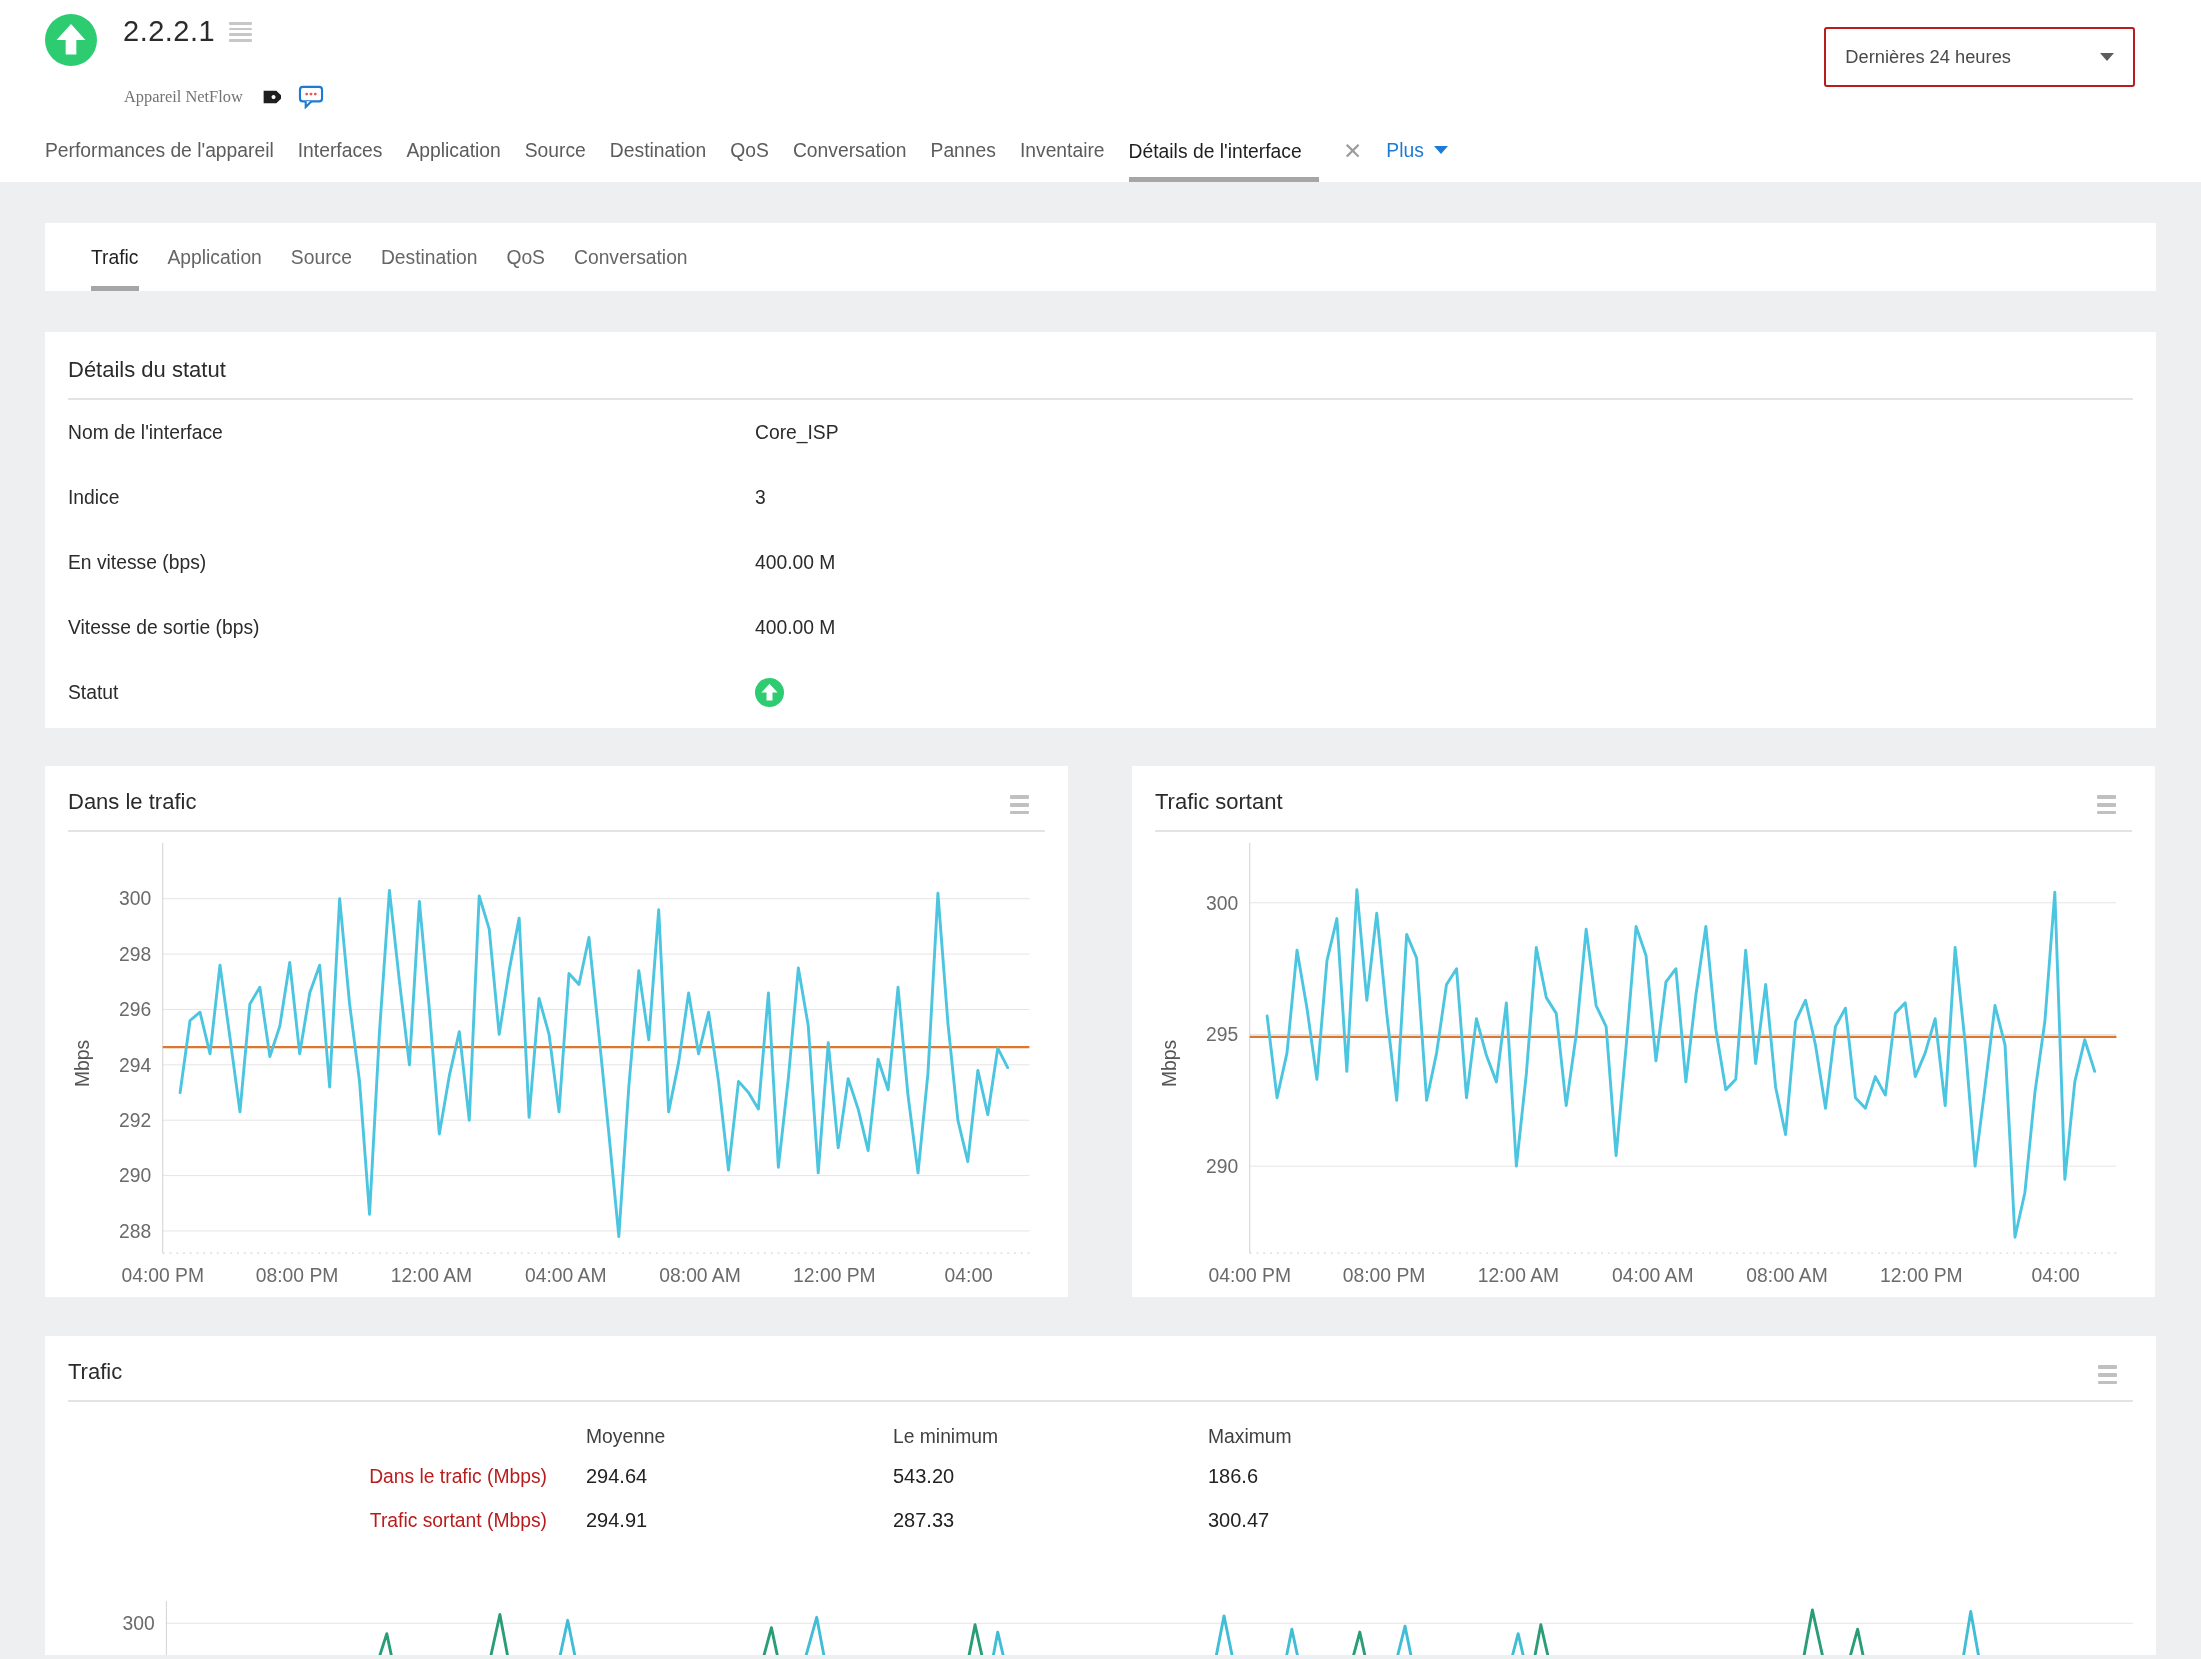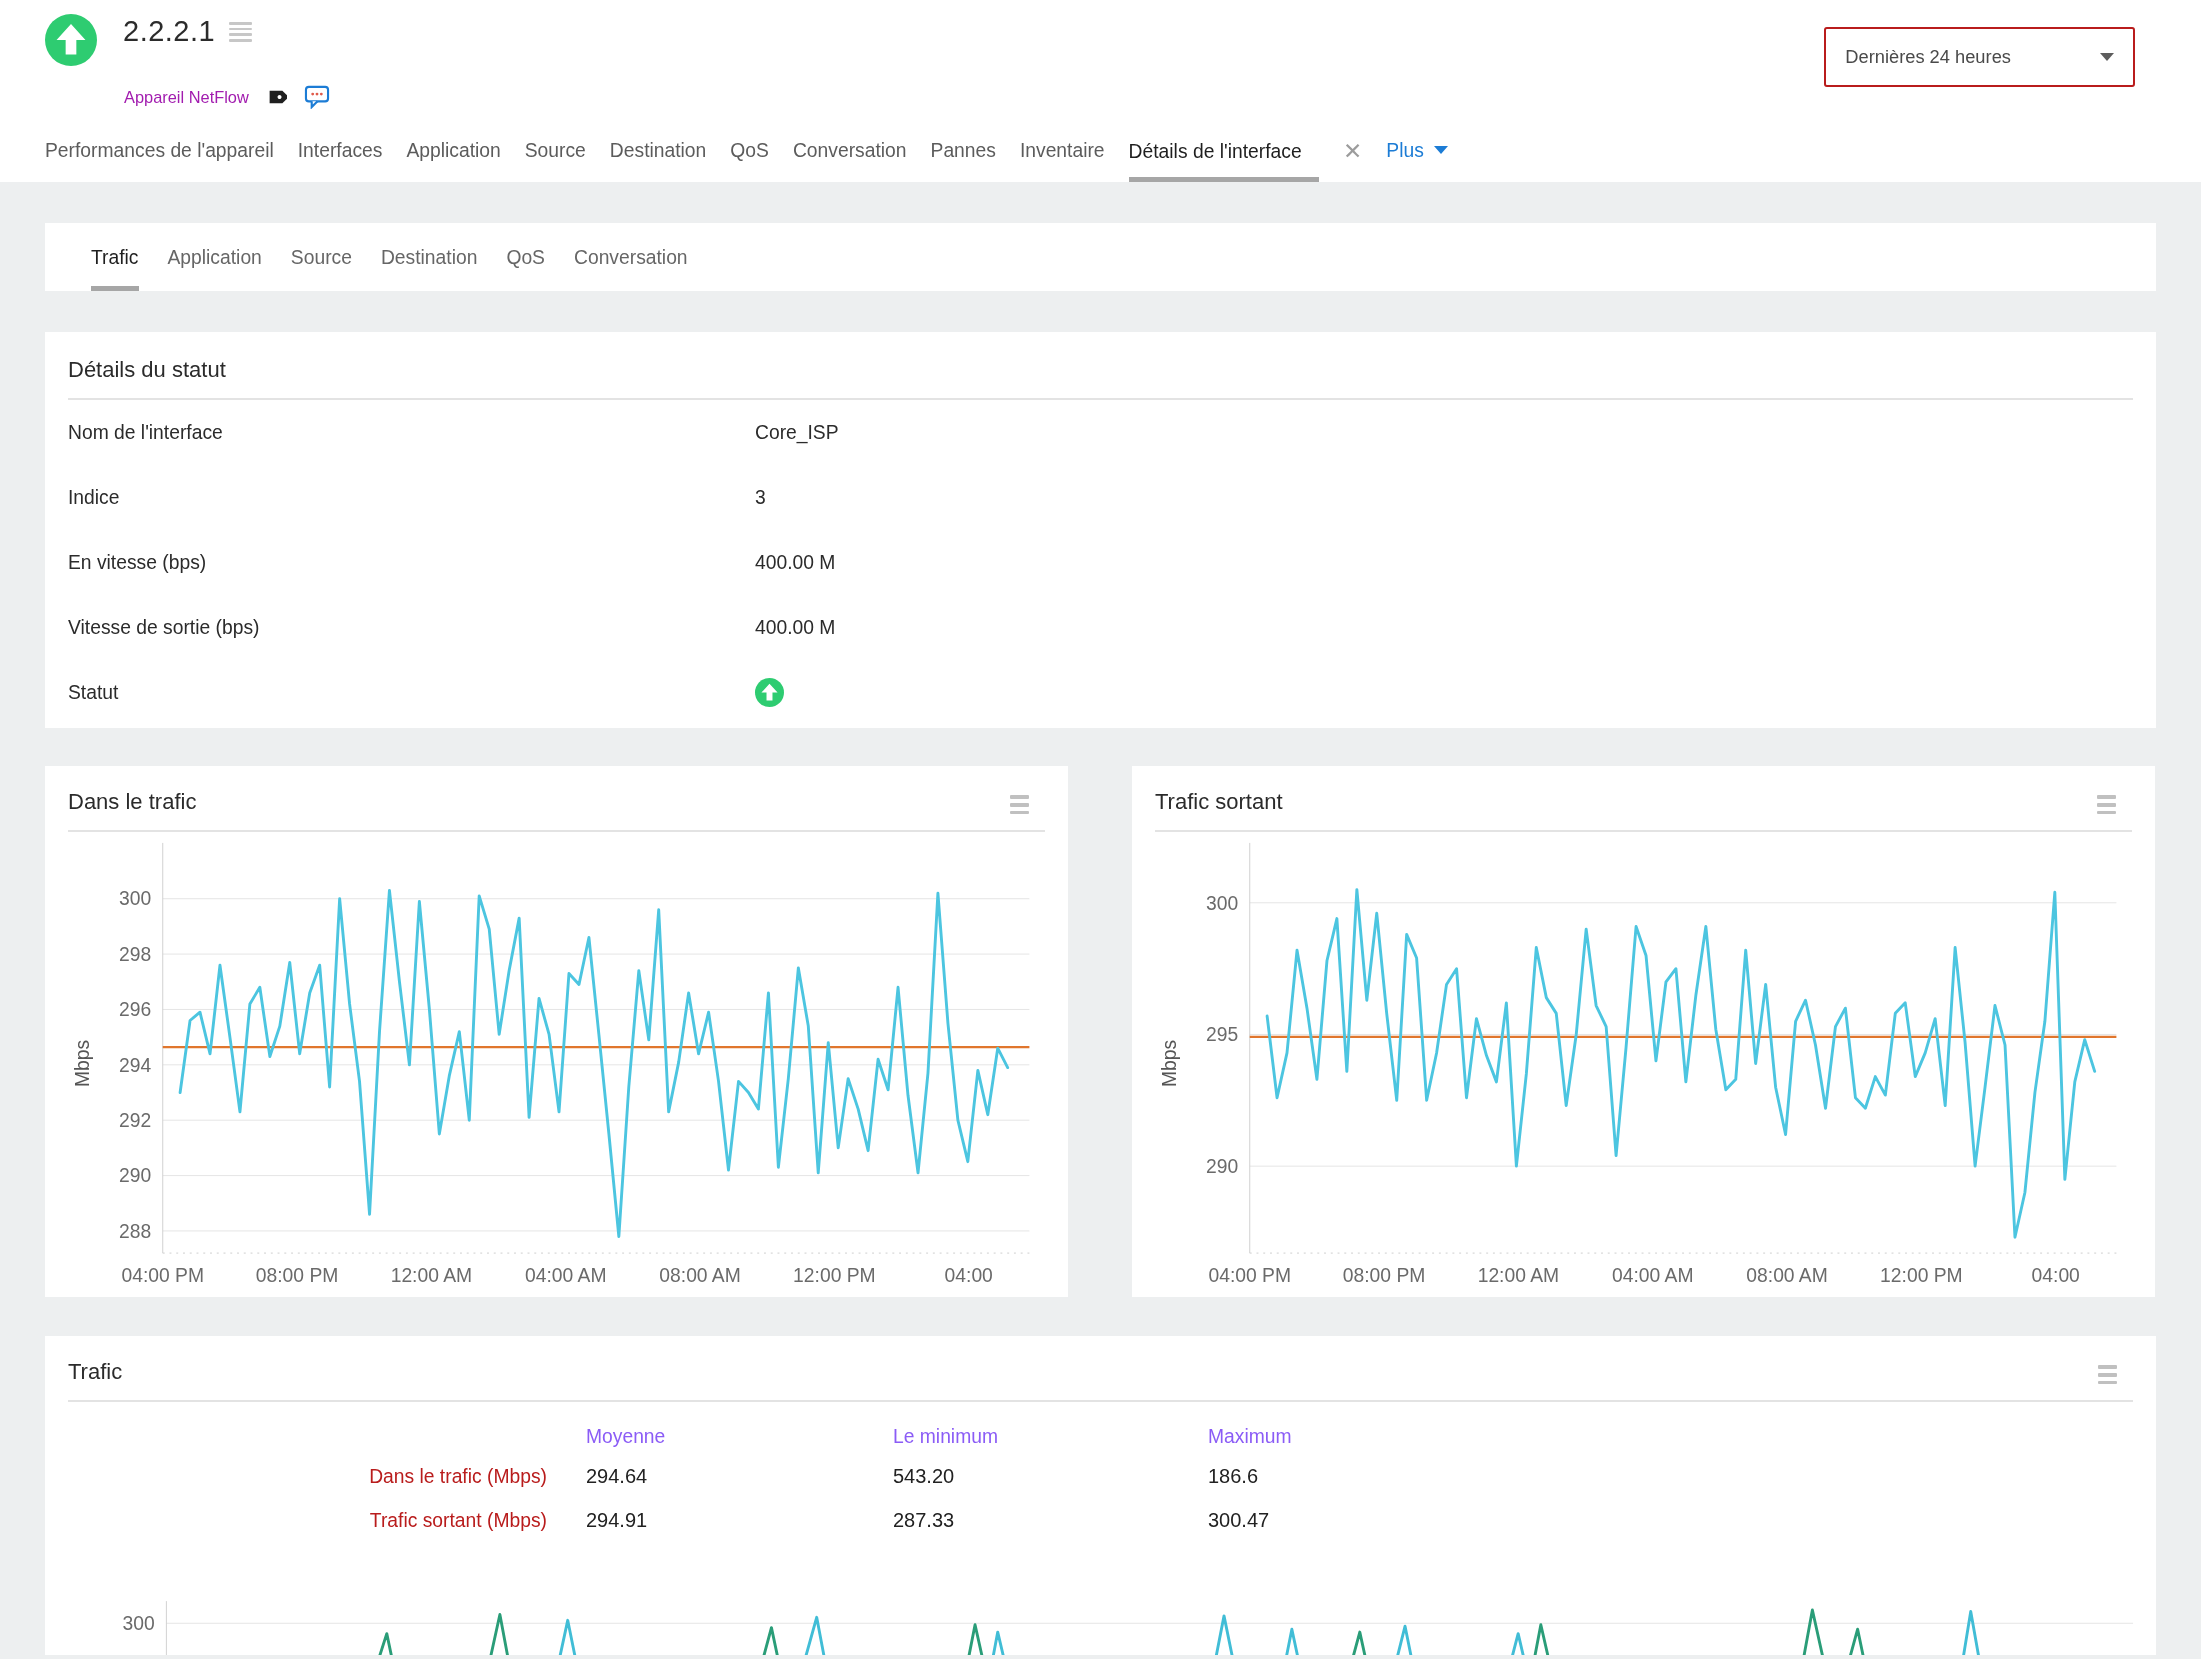--- a/index.html
+++ b/index.html
@@ -7,21 +7,21 @@
     font-family: "Liberation Sans", sans-serif; background: #edeff0; color: #2b2b2b; }
 
   
   .header { position: relative; height: 182px; background: #fff; }
   .device-icon { position: absolute; left: 45px; top: 13.5px; width: 52px; height: 52px; }
   .device-title-row { position: absolute; left: 123px; top: 15.4px; display: flex; align-items: center; gap: 13.5px; }
   .device-title { font-size: 29px; font-weight: 500; color: #2b2b2b; margin: 0; letter-spacing: 0.5px; }
   .menu-lines { display: inline-flex; flex-direction: column; gap: 2.9px; cursor: pointer; }
   .menu-lines i { display: block; width: 23px; height: 2.9px; background: #c7c7c7; border-radius: 1px; }
   .device-sub-row { position: absolute; left: 124px; top: 85px; display: flex; align-items: center; gap: 16.4px; }
-  .device-link { font-size: 16.4px; color: #a21caf; text-decoration: none; }
+  .device-link { font-size: 16.4px; color: #737373; text-decoration: none; font-family: Liberation Serif, serif; }
   .time-select { position: absolute; right: 66px; top: 27px; width: 311px; height: 60px;
     border: 2px solid #b91c1c; border-radius: 2.9px; background: #fff; display: flex;
     align-items: center; padding: 0 19.3px; cursor: pointer; }
   .time-select span { font-size: 18.3px; color: #4a4a4a; }
   .caret-down { margin-left: auto; width: 0; height: 0; border-left: 7.7px solid transparent;
     border-right: 7.7px solid transparent; border-top: 8.7px solid #5d5d5d; }
   .main-tabs { position: absolute; left: 45px; bottom: 0; display: flex; align-items: flex-end; gap: 24px; }
   .main-tab { font-size: 19.3px; color: #5c5c5c; padding-bottom: 20px; cursor: pointer; white-space: nowrap; }
   .main-tab.active { color: #1f1f1f; padding-bottom: 14.5px; border-bottom: 5.8px solid #a6a6a6; padding-right: 17.4px; }
   .tab-close { font-size: 23px; color: #9c9c9c; padding-bottom: 17.4px; cursor: pointer; }
@@ -53,21 +53,21 @@
   .panel-menu i { display: block; width: 19.3px; height: 3.9px; background: #c0c0c0; border-radius: 1px; }
   .panel-divider { margin: 15.4px 23px 0; height: 1.9px; background: #e3e3e3; }
   .chart-host { margin-top: 2.9px; }
   .chart-host svg { display: block; }
 
   .bottom-panel { margin-top: 39px; height: 319px; position: relative; overflow: hidden; }
   .sum-table { margin-top: 17.4px; }
   .sum-row { display: grid; grid-template-columns: 502px 307px 315px 1fr; align-items: center; }
   .sum-row > div { padding-left: 39px; }
   .sum-row > div:first-child { padding-left: 0; text-align: right; }
-  .sum-head { height: 35px; font-size: 19.3px; color: #8b5cf6; }
+  .sum-head { height: 35px; font-size: 19.3px; color: #404040; }
   .sum-data { height: 44px; }
   .sum-label { font-size: 19.3px; color: #b91c1c; }
   .sum-val { font-size: 20px; color: #222; }
   .chart-clip { margin-top: 34px; }
 </style>
 </head>
 <body>
 
 <div class="header">
   <svg class="device-icon" viewBox="0 0 36 36">

